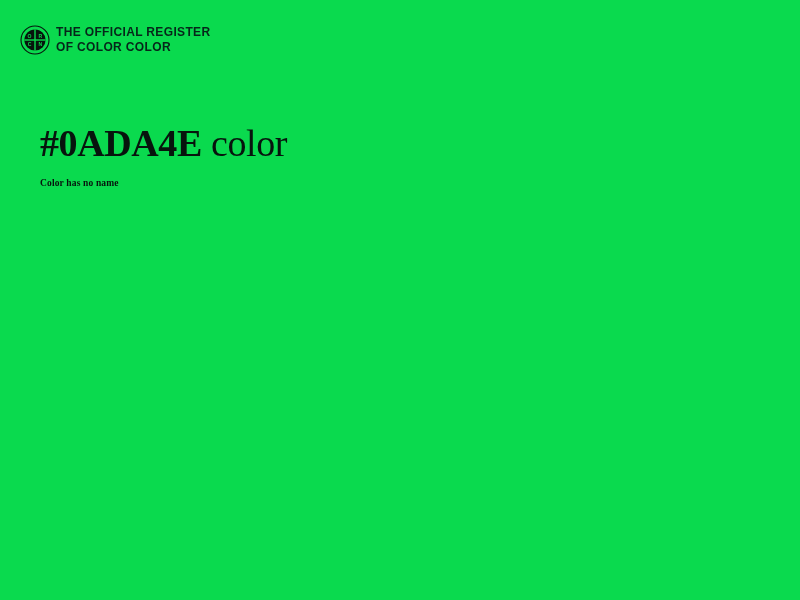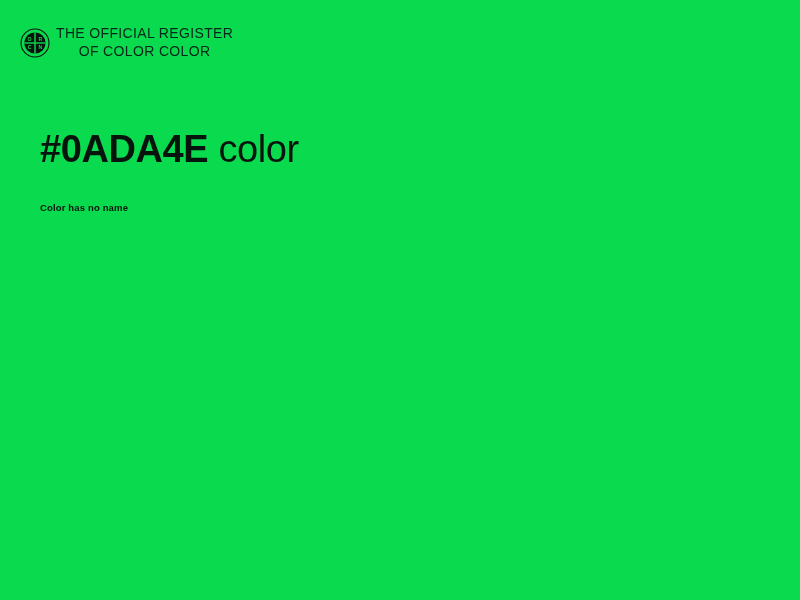--- a/index.html
+++ b/index.html
@@ -34,54 +34,54 @@
   }
 
   .brand-text {
     display: flex;
     flex-direction: column;
     justify-content: center;
     line-height: 1.28;
   }
 
   .brand-line {
-    font-size: 14px;
-    font-weight: 400;
+    font-size: 12px;
+    font-weight: 700;
     letter-spacing: 0.35px;
     color: #06261a;
     white-space: nowrap;
-    text-align: center;
   }
 
   
   .main {
     position: absolute;
     left: 40px;
-    top: 128px;
+    top: 122px;
     width: 700px;
+    font-family: Liberation Serif, serif;
   }
 
   .color-title {
     font-size: 38px;
     line-height: 1.15;
     color: #07140d;
     white-space: nowrap;
     letter-spacing: -0.4px;
   }
 
   .color-title .hex {
     font-weight: 700;
   }
 
   .color-title .word {
     font-weight: 400;
   }
 
   .color-subtitle {
-    margin-top: 30px;
+    margin-top: 12px;
     font-size: 9.5px;
     font-weight: 700;
     letter-spacing: 0.15px;
     color: #07140d;
     white-space: nowrap;
   }
 </style>
 </head>
 <body>
 

